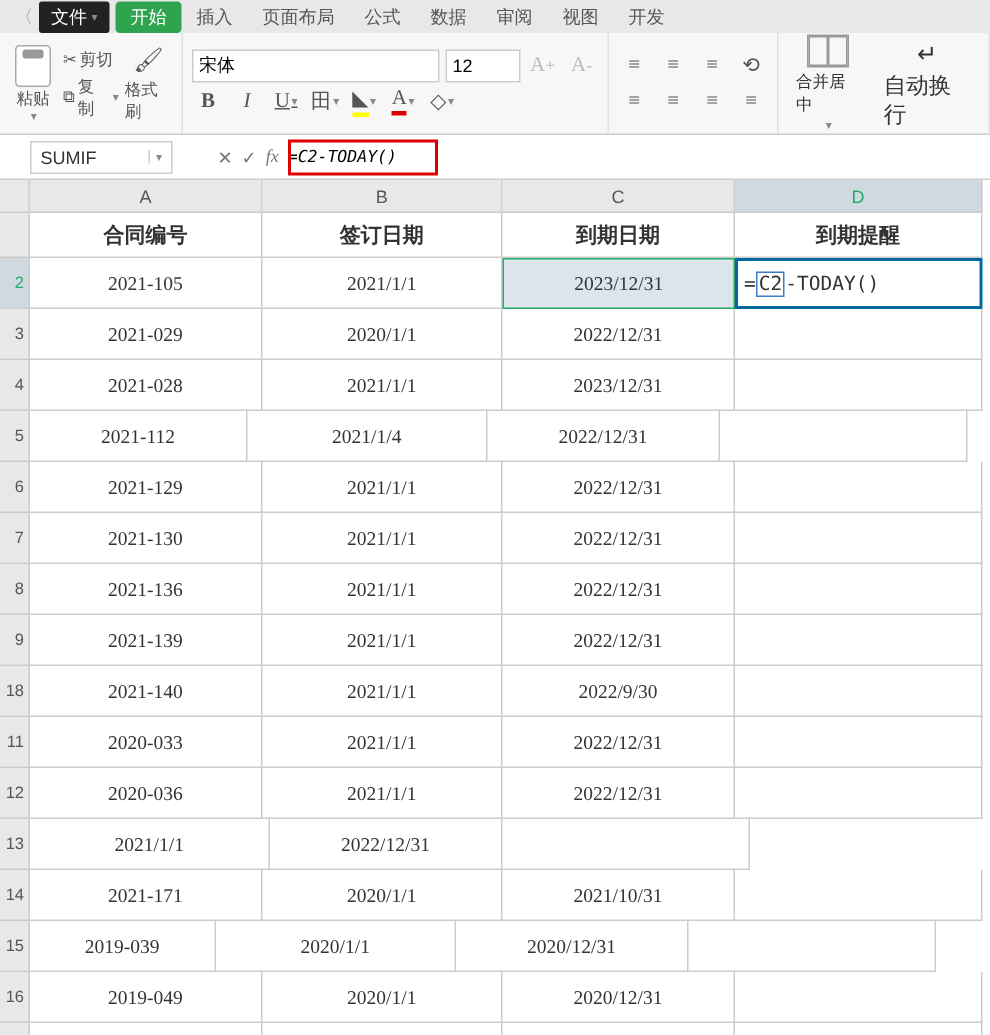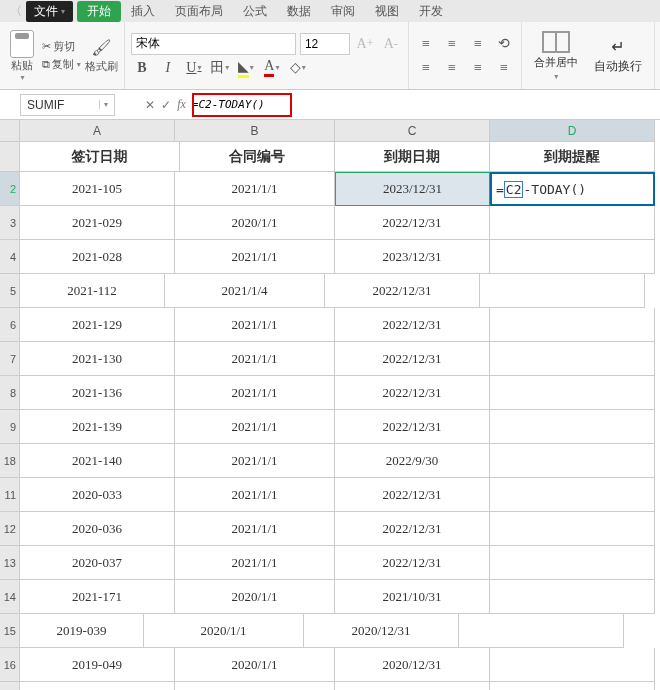--- a/index.html
+++ b/index.html
@@ -151,21 +151,21 @@
       <div class="merge-group">
         <div class="merge-icon-box">
             <div></div>
             <div></div>
           </div>
         <span style="font-size:11px">合并居中</span>
           <span class="dropdown-arrow">▾</span>
       </div>
       <div class="merge-group">
         <span style="font-size:16px">↵</span>
-        <span style="font-size:12px">自动换行</span>
+        <span style="font-size:15px">自动换行</span>
       </div>
     </div>
   </div>
 </div>
 
 <div class="formula-row">
   <div class="name-box">
     <span>SUMIF</span>
     <span class="name-box-arrow">▾</span>
   </div>
@@ -186,22 +186,22 @@
     <div id="col-hdrs" style="display: flex;">
         <div class="col-hdr col-A">A</div>
         <div class="col-hdr col-B">B</div>
         <div class="col-hdr col-C">C</div>
         <div class="col-hdr col-D sel">D</div>
       </div>
   </div>
   <div class="row header-row">
     <div class="row-hdr"></div>
     <div id="hdr-cells" style="display: flex;">
+        <div class="cell header-cell col-A" style="width: 155px;">合同编号</div>
         <div class="cell header-cell col-B" style="width: 160px;">签订日期</div>
-        <div class="cell header-cell col-A" style="width: 155px;">合同编号</div>
         <div class="cell header-cell col-C" style="width: 155px;">到期日期</div>
         <div class="cell header-cell col-D" style="width: 165px;">到期提醒</div>
       </div>
   </div>
   <div id="data-rows">
       <div class="row">
         <div class="row-hdr sel">2</div>
         <div class="cell col-A" style="width: 155px;">2021-105</div>
         <div class="cell col-B" style="width: 160px;">2021/1/1</div>
         <div class="cell col-C c2-sel" style="width: 155px;">2023/12/31</div>
@@ -272,21 +272,20 @@
       </div>
       <div class="row">
         <div class="row-hdr">12</div>
         <div class="cell col-A" style="width: 155px;">2020-036</div>
         <div class="cell col-B" style="width: 160px;">2021/1/1</div>
         <div class="cell col-C" style="width: 155px;">2022/12/31</div>
         <div class="cell col-D" style="width: 165px;"></div>
       </div>
       <div class="row">
         <div class="row-hdr">13</div>
-        <div class="cell col-A" style="width: 155px;">2020-037</div>
         <div class="cell col-B" style="width: 160px;">2021/1/1</div>
         <div class="cell col-C" style="width: 155px;">2022/12/31</div>
         <div class="cell col-D" style="width: 165px;"></div>
       </div>
       <div class="row">
         <div class="row-hdr">14</div>
         <div class="cell col-A" style="width: 155px;">2021-171</div>
         <div class="cell col-B" style="width: 160px;">2020/1/1</div>
         <div class="cell col-C" style="width: 155px;">2021/10/31</div>
         <div class="cell col-D" style="width: 165px;"></div>

